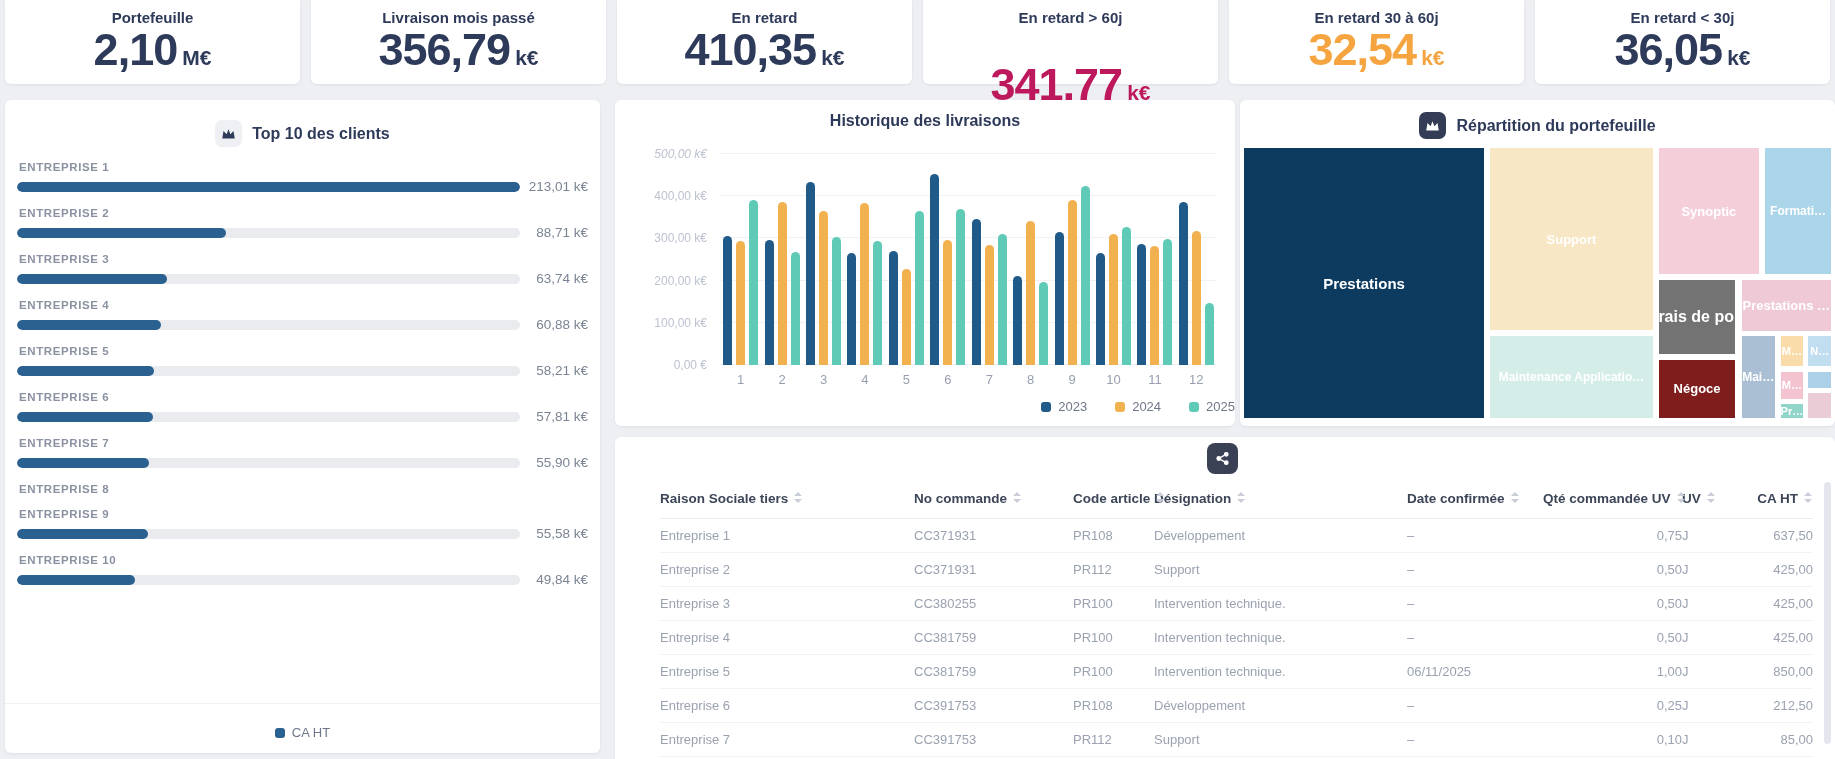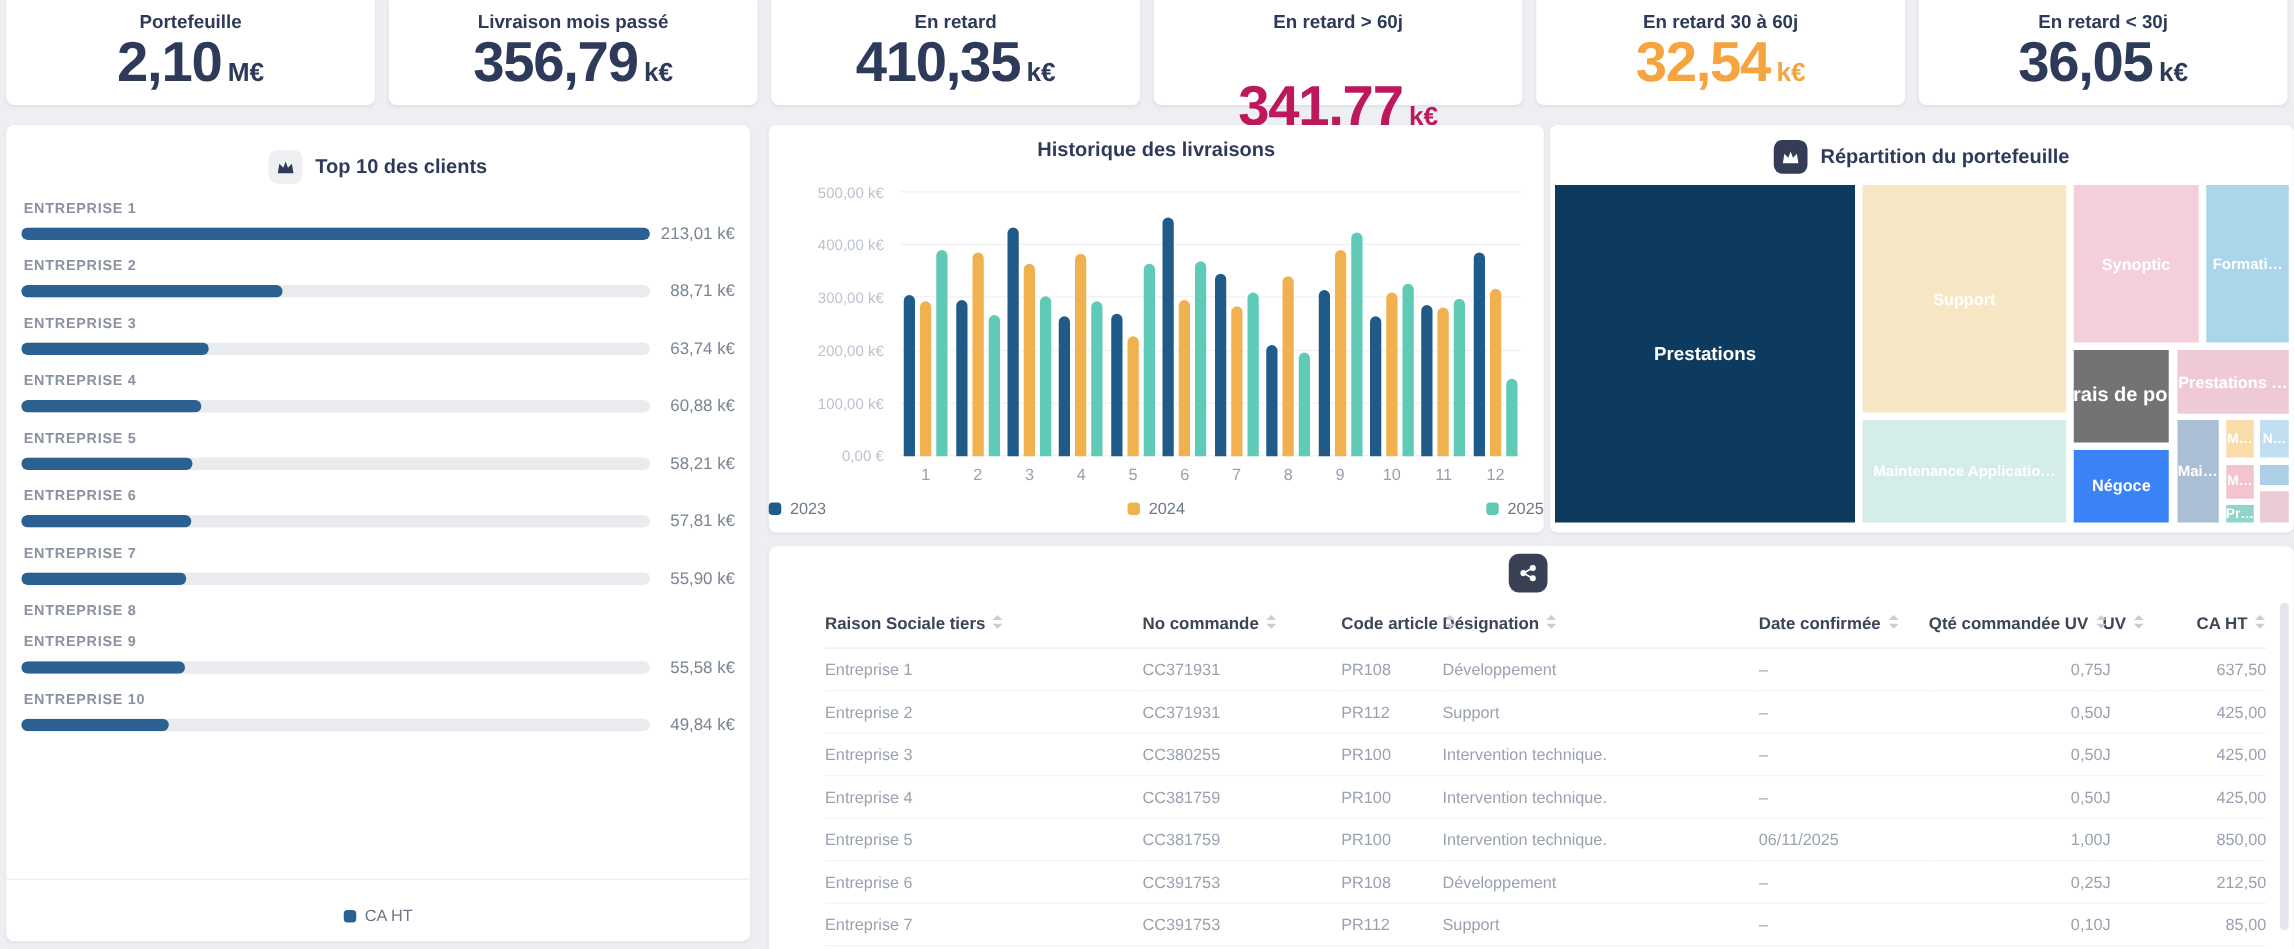--- a/index.html
+++ b/index.html
@@ -43,21 +43,21 @@
   #histo .title-row { margin-top:12px; }
   .plot-row { position:absolute; left:12px; top:54px; right:18px; height:211px; }
   .y-axis { position:absolute; left:0; top:0; bottom:0; width:80px; }
   .y-tick { position:absolute; right:0; width:80px; text-align:right; font-size:12px; color:#bcc2cf; }
   .plot-area { position:absolute; left:93px; right:0; top:0; bottom:0; display:flex; align-items:flex-end; }
   .gridline { position:absolute; left:0; right:0; height:1px; background:#eff1f5; }
   .bar-group { flex:1; display:flex; justify-content:center; align-items:flex-end; gap:4px; position:relative; }
   .vbar { width:9px; border-radius:5px 5px 0 0; }
   .x-labels { position:absolute; left:105px; right:18px; top:272px; display:flex; }
   .x-labels div { flex:1; text-align:center; font-size:13px; color:#98a0b0; }
-  .histo-legend { position:absolute; left:0; right:0; top:299px; display:flex; justify-content:space-between; gap:28px; }
+  .histo-legend { position:absolute; left:0; right:0; top:299px; display:flex; justify-content:flex-end; gap:28px; }
 
   
   #treemap-card { left:1240px; top:100px; width:595px; height:326px; }
   #treemap-card .title-row { margin-top:12px; }
   .treemap { position:absolute; left:2px; right:2px; top:46px; bottom:6px; }
   .tile { position:absolute; border:2px solid #fff; border-radius:2px; display:flex; align-items:center;
     justify-content:center; overflow:hidden; color:#fff; font-weight:bold; font-size:13px; white-space:nowrap; }
 
   
   #table-card { left:615px; top:437px; width:1220px; height:328px; }
@@ -229,21 +229,21 @@
   <div class="title-row">
     <span class="card-title">Historique des livraisons</span>
   </div>
   <div class="plot-row">
     <div class="y-axis" id="y-axis">
         <div class="y-tick" style="bottom: -7px;">0,00 €</div>
         <div class="y-tick" style="bottom: 35.2px;">100,00 k€</div>
         <div class="y-tick" style="bottom: 77.4px;">200,00 k€</div>
         <div class="y-tick" style="bottom: 119.6px;">300,00 k€</div>
         <div class="y-tick" style="bottom: 161.8px;">400,00 k€</div>
-        <div class="y-tick" style="bottom: 204px;">500,00 k€</div>
+        <div class="y-tick" style="bottom: 204px; font-style: italic;">500,00 k€</div>
       </div>
     <div class="plot-area" id="plot-area">
         <div class="gridline" style="bottom: 0px;"></div>
         <div class="gridline" style="bottom: 42.2px;"></div>
         <div class="gridline" style="bottom: 84.4px;"></div>
         <div class="gridline" style="bottom: 126.6px;"></div>
         <div class="gridline" style="bottom: 168.8px;"></div>
         <div class="gridline" style="bottom: 211px;"></div>
         <div class="bar-group">
           <div class="vbar" style="height: 128.7px; background: rgb(31, 90, 137);"></div>
@@ -347,21 +347,21 @@
     <span class="card-title">Répartition du portefeuille</span>
   </div>
   <div class="treemap" id="treemap">
       <div class="tile" style="left: 0%; top: 0%; width: 41.3%; height: 100%; background: rgb(13, 58, 95); font-size: 15px;">Prestations</div>
       <div class="tile" style="left: 41.7%; top: 0%; width: 28.1%; height: 68%; background: rgb(248, 231, 197); font-size: 13px;">Support</div>
       <div class="tile" style="left: 41.7%; top: 68.6%; width: 28.1%; height: 31.4%; background: rgb(213, 237, 233); font-size: 12px;">Maintenance Applicatio…</div>
       <div class="tile" style="left: 70.2%; top: 0%; width: 17.6%; height: 47.6%; background: rgb(244, 207, 218); font-size: 13px;">Synoptic</div>
       <div class="tile" style="left: 88.2%; top: 0%; width: 11.8%; height: 47.6%; background: rgb(171, 213, 233); font-size: 12px;">Formati…</div>
       <div class="tile" style="left: 70.2%; top: 48.2%; width: 13.6%; height: 28.4%; background: #737373; font-size: 16px;">Frais de port</div>
       <div class="tile" style="left: 84.2%; top: 48.2%; width: 15.8%; height: 19.9%; background: rgb(239, 202, 214); font-size: 13px;">Prestations …</div>
-      <div class="tile" style="left: 70.2%; top: 77.2%; width: 13.6%; height: 22.8%; background: #3b82f6; font-size: 13px;">Négoce</div>
+      <div class="tile" style="left: 70.2%; top: 77.2%; width: 13.6%; height: 22.8%; background: #7f1d1d; font-size: 13px;">Négoce</div>
       <div class="tile" style="left: 84.2%; top: 68.7%; width: 6.3%; height: 31.3%; background: rgb(170, 190, 212); font-size: 12px;">Mai…</div>
       <div class="tile" style="left: 90.9%; top: 68.7%; width: 4.3%; height: 12.4%; background: rgb(250, 220, 171); font-size: 11px;">M…</div>
       <div class="tile" style="left: 95.5%; top: 68.7%; width: 4.5%; height: 12.4%; background: rgb(193, 222, 241); font-size: 11px;">N…</div>
       <div class="tile" style="left: 90.9%; top: 81.7%; width: 4.3%; height: 11.2%; background: rgb(243, 196, 208); font-size: 11px;">M…</div>
       <div class="tile" style="left: 95.5%; top: 81.7%; width: 4.5%; height: 7.2%; background: rgb(171, 208, 231); font-size: 11px;"></div>
       <div class="tile" style="left: 90.9%; top: 93.5%; width: 4.3%; height: 6.5%; background: rgb(144, 212, 202); font-size: 11px;">Pr…</div>
       <div class="tile" style="left: 95.5%; top: 89.5%; width: 4.5%; height: 10.5%; background: rgb(234, 204, 215); font-size: 11px;"></div>
     </div>
 </div>
 

